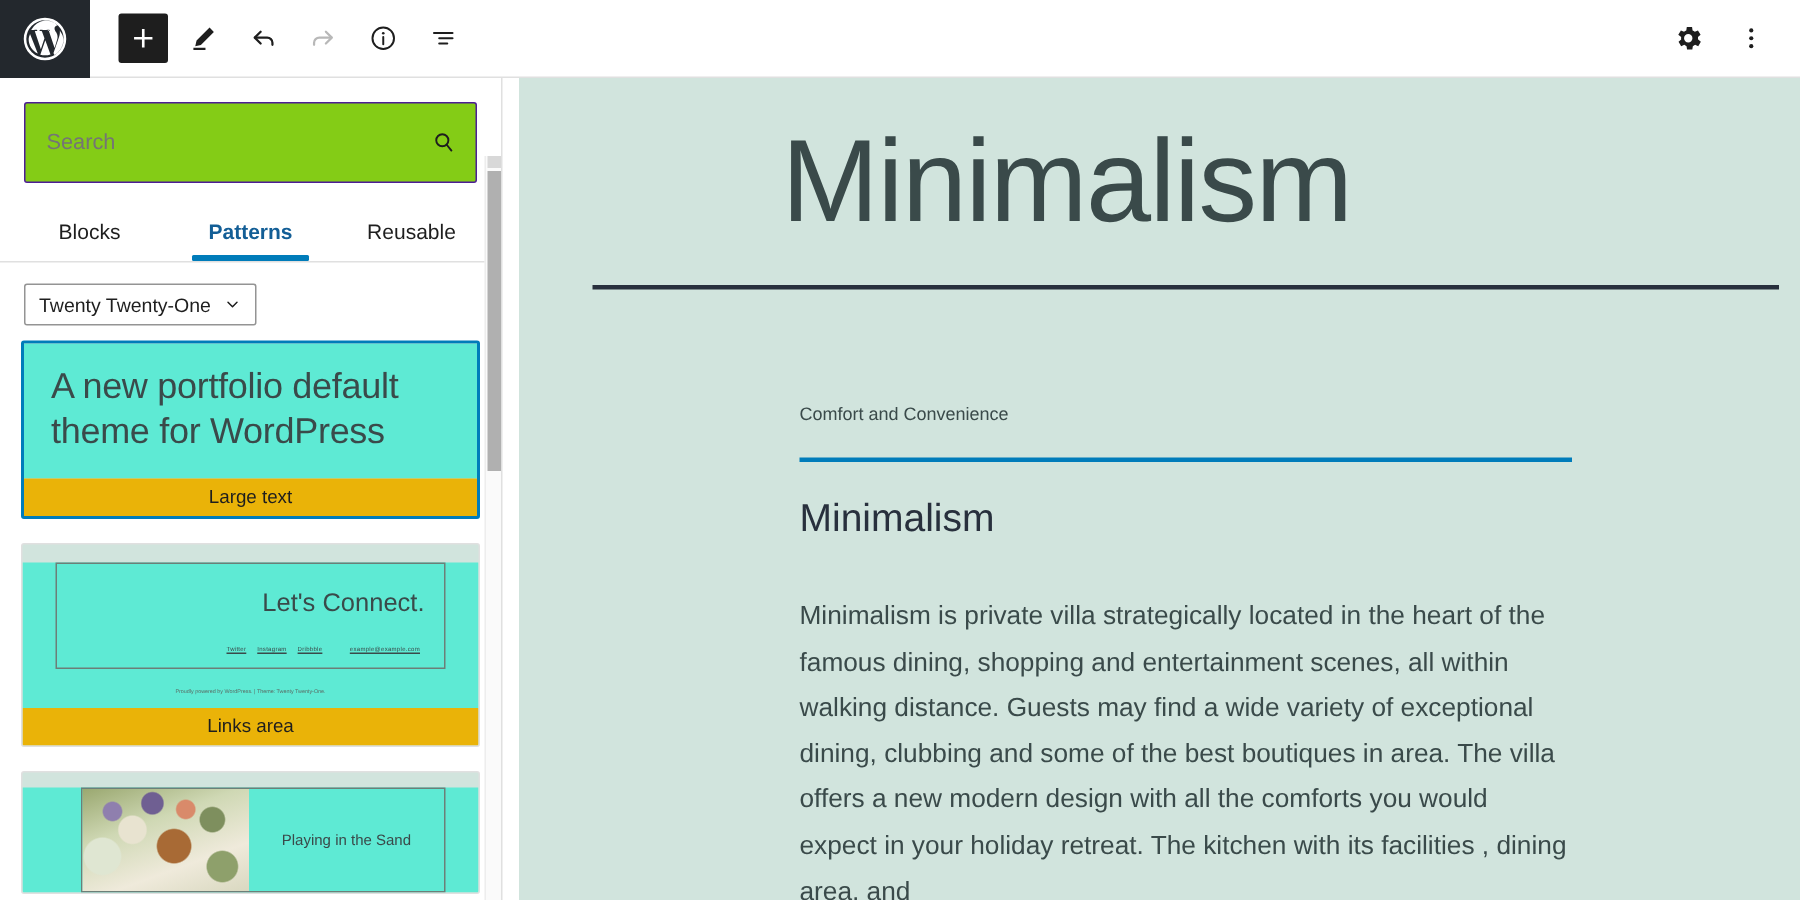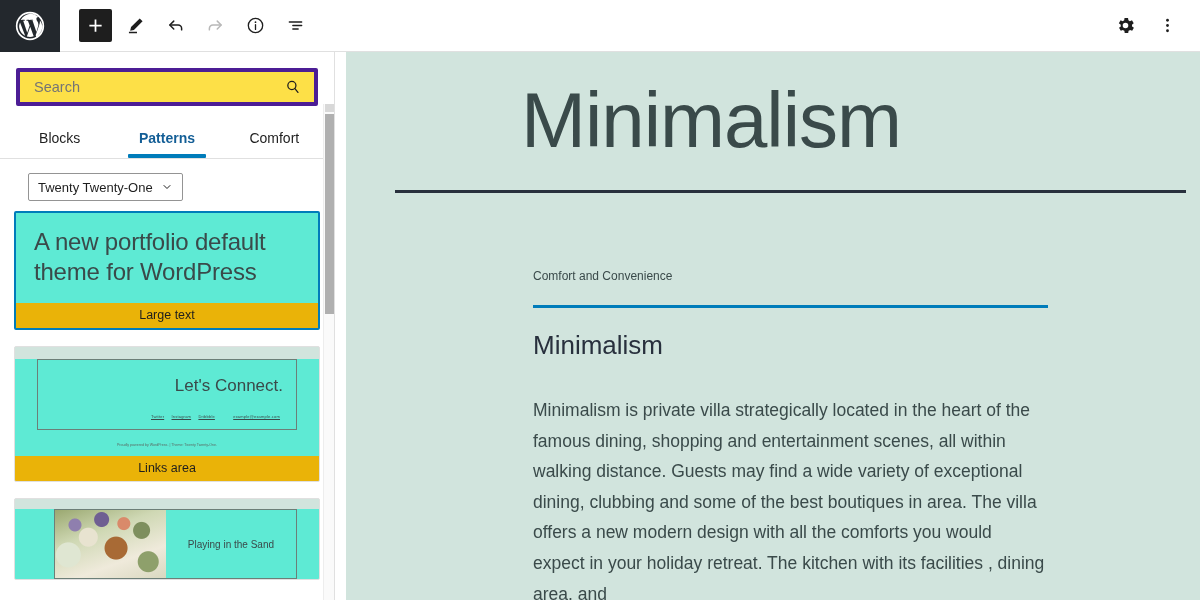--- a/index.html
+++ b/index.html
@@ -36,22 +36,22 @@
   .spacer { flex:1 1 auto; }
   .right-group { display:flex; align-items:center; gap:4px; padding-right:14px; }
 
   
   .sidebar {
     position:absolute; top:52px; left:0; width:335px; height:548px;
     background:#ffffff; border-right:1px solid #e0e0e0; overflow:hidden;
   }
   .search-wrap { padding:16px 16px 0 16px; }
   .search-box {
-    position:relative; height:38px; background:#fde047;
-    border:4px solid #4c1d95; border-radius:2px;
+    position:relative; height:54px; background:#84cc16;
+    border:1px solid #4c1d95; border-radius:2px;
     display:flex; align-items:center;
   }
   .search-box input {
     flex:1; border:none; outline:none; background:transparent;
     font-family:"Liberation Sans", sans-serif; font-size:14.5px; color:#1e1e1e;
     padding:0 40px 0 14px;
   }
   .search-box input::placeholder { color:#757575; }
   .search-ico { position:absolute; right:12px; top:50%; transform:translateY(-50%); width:18px; height:18px; }
 
@@ -61,21 +61,21 @@
     font-size:14px; color:#1e1e1e; position:relative; background:none; border:none;
     font-family:"Liberation Sans", sans-serif;
   }
   .tab.active { color:#135e96; font-weight:600; }
   .tab.active::after {
     content:""; position:absolute; left:14%; right:14%; bottom:0; height:4px;
     background:#007cba; border-radius:1px;
   }
   .tabs-rule { height:1px; background:#e0e0e0; margin:0; }
 
-  .filter-row { padding:14px 16px 10px 28px; }
+  .filter-row { padding:14px 16px 10px 16px; }
   .select-box {
     display:inline-flex; align-items:center; gap:8px;
     border:1px solid #949494; border-radius:2px; background:#fff;
     height:28px; padding:0 9px; font-size:13px; color:#1e1e1e;
   }
   .chev { width:12px; height:12px; display:block; }
 
   .patterns { padding:0 14px; }
   .pattern-card {
     border:1px solid #e0e0e0; border-radius:2px; margin-bottom:16px;
@@ -243,21 +243,21 @@
             <circle cx="10.5" cy="10" r="5.4" stroke="#1e1e1e" stroke-width="1.7"></circle>
             <path d="M14.6 14.2l4 5" stroke="#1e1e1e" stroke-width="1.7" stroke-linecap="round"></path>
           </svg>
       </span>
     </div>
   </div>
 
   <div class="tabs">
     <button class="tab">Blocks</button>
     <button class="tab active">Patterns</button>
-    <button class="tab">Comfort</button>
+    <button class="tab">Reusable</button>
   </div>
   <div class="tabs-rule"></div>
 
   <div class="filter-row">
     <div class="select-box">
       <span>Twenty Twenty-One</span>
       <span class="chev">
         <svg viewBox="0 0 24 24" fill="none">
             <path d="M6 9l6 6 6-6" stroke="#1e1e1e" stroke-width="2" stroke-linecap="round" stroke-linejoin="round"></path>
           </svg>

